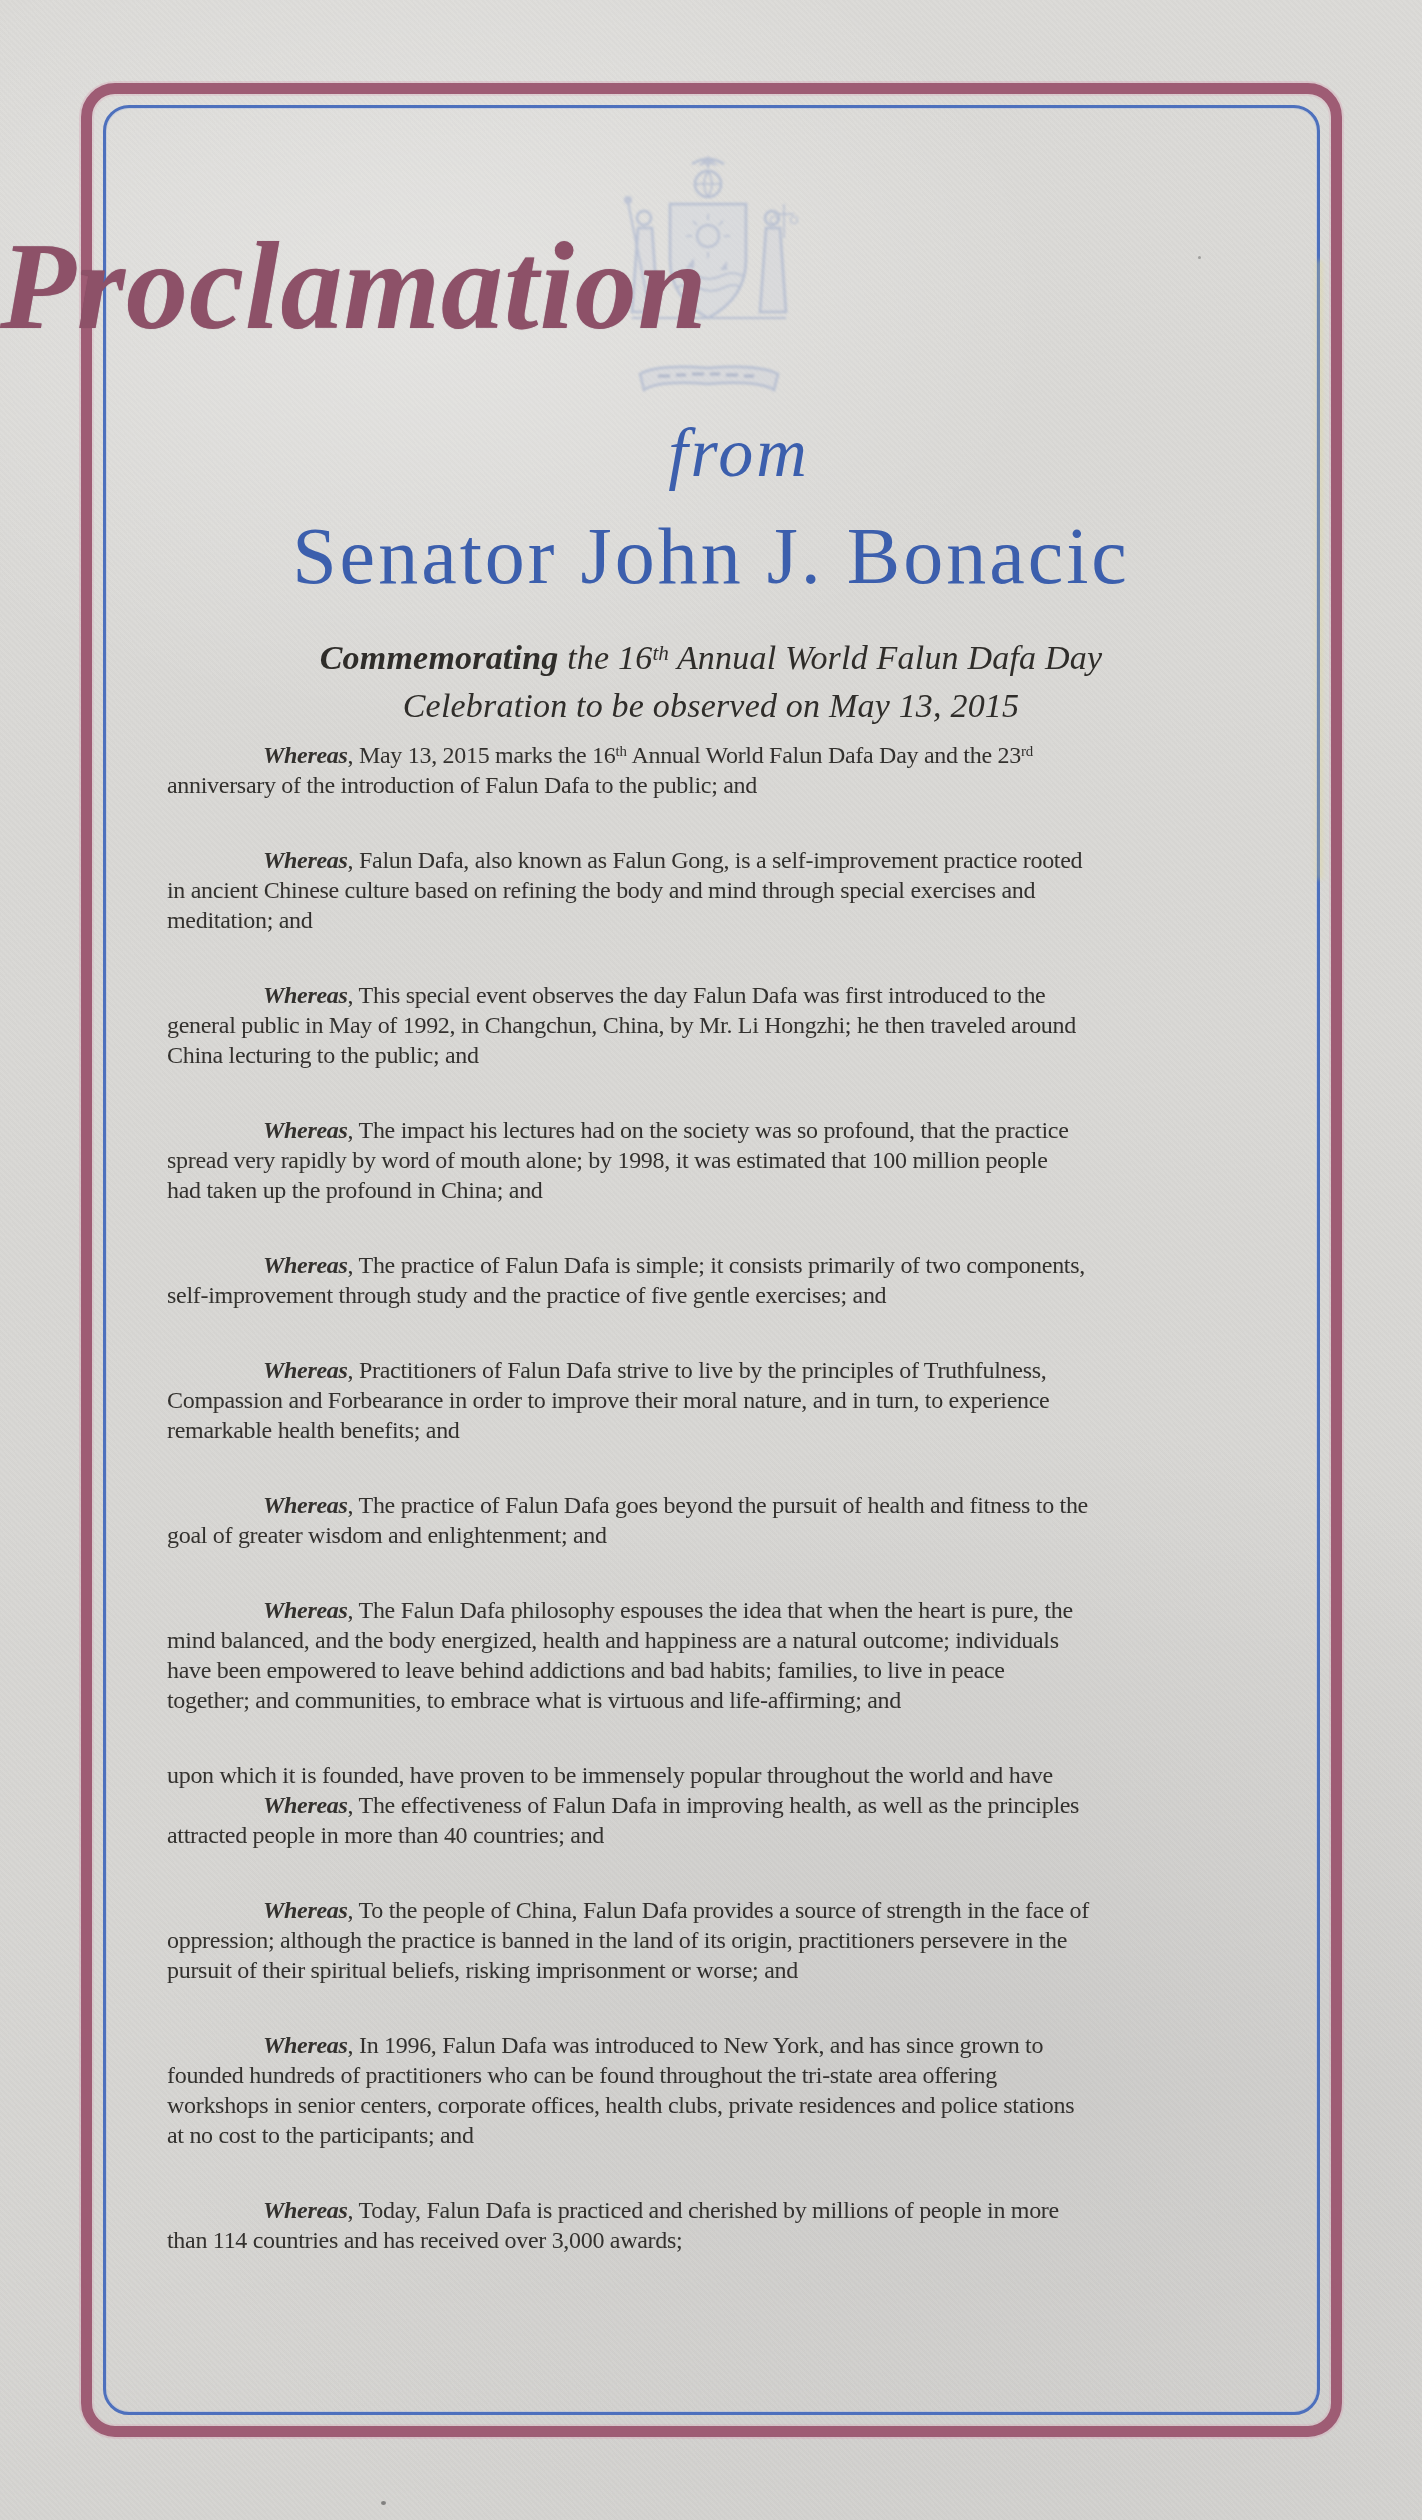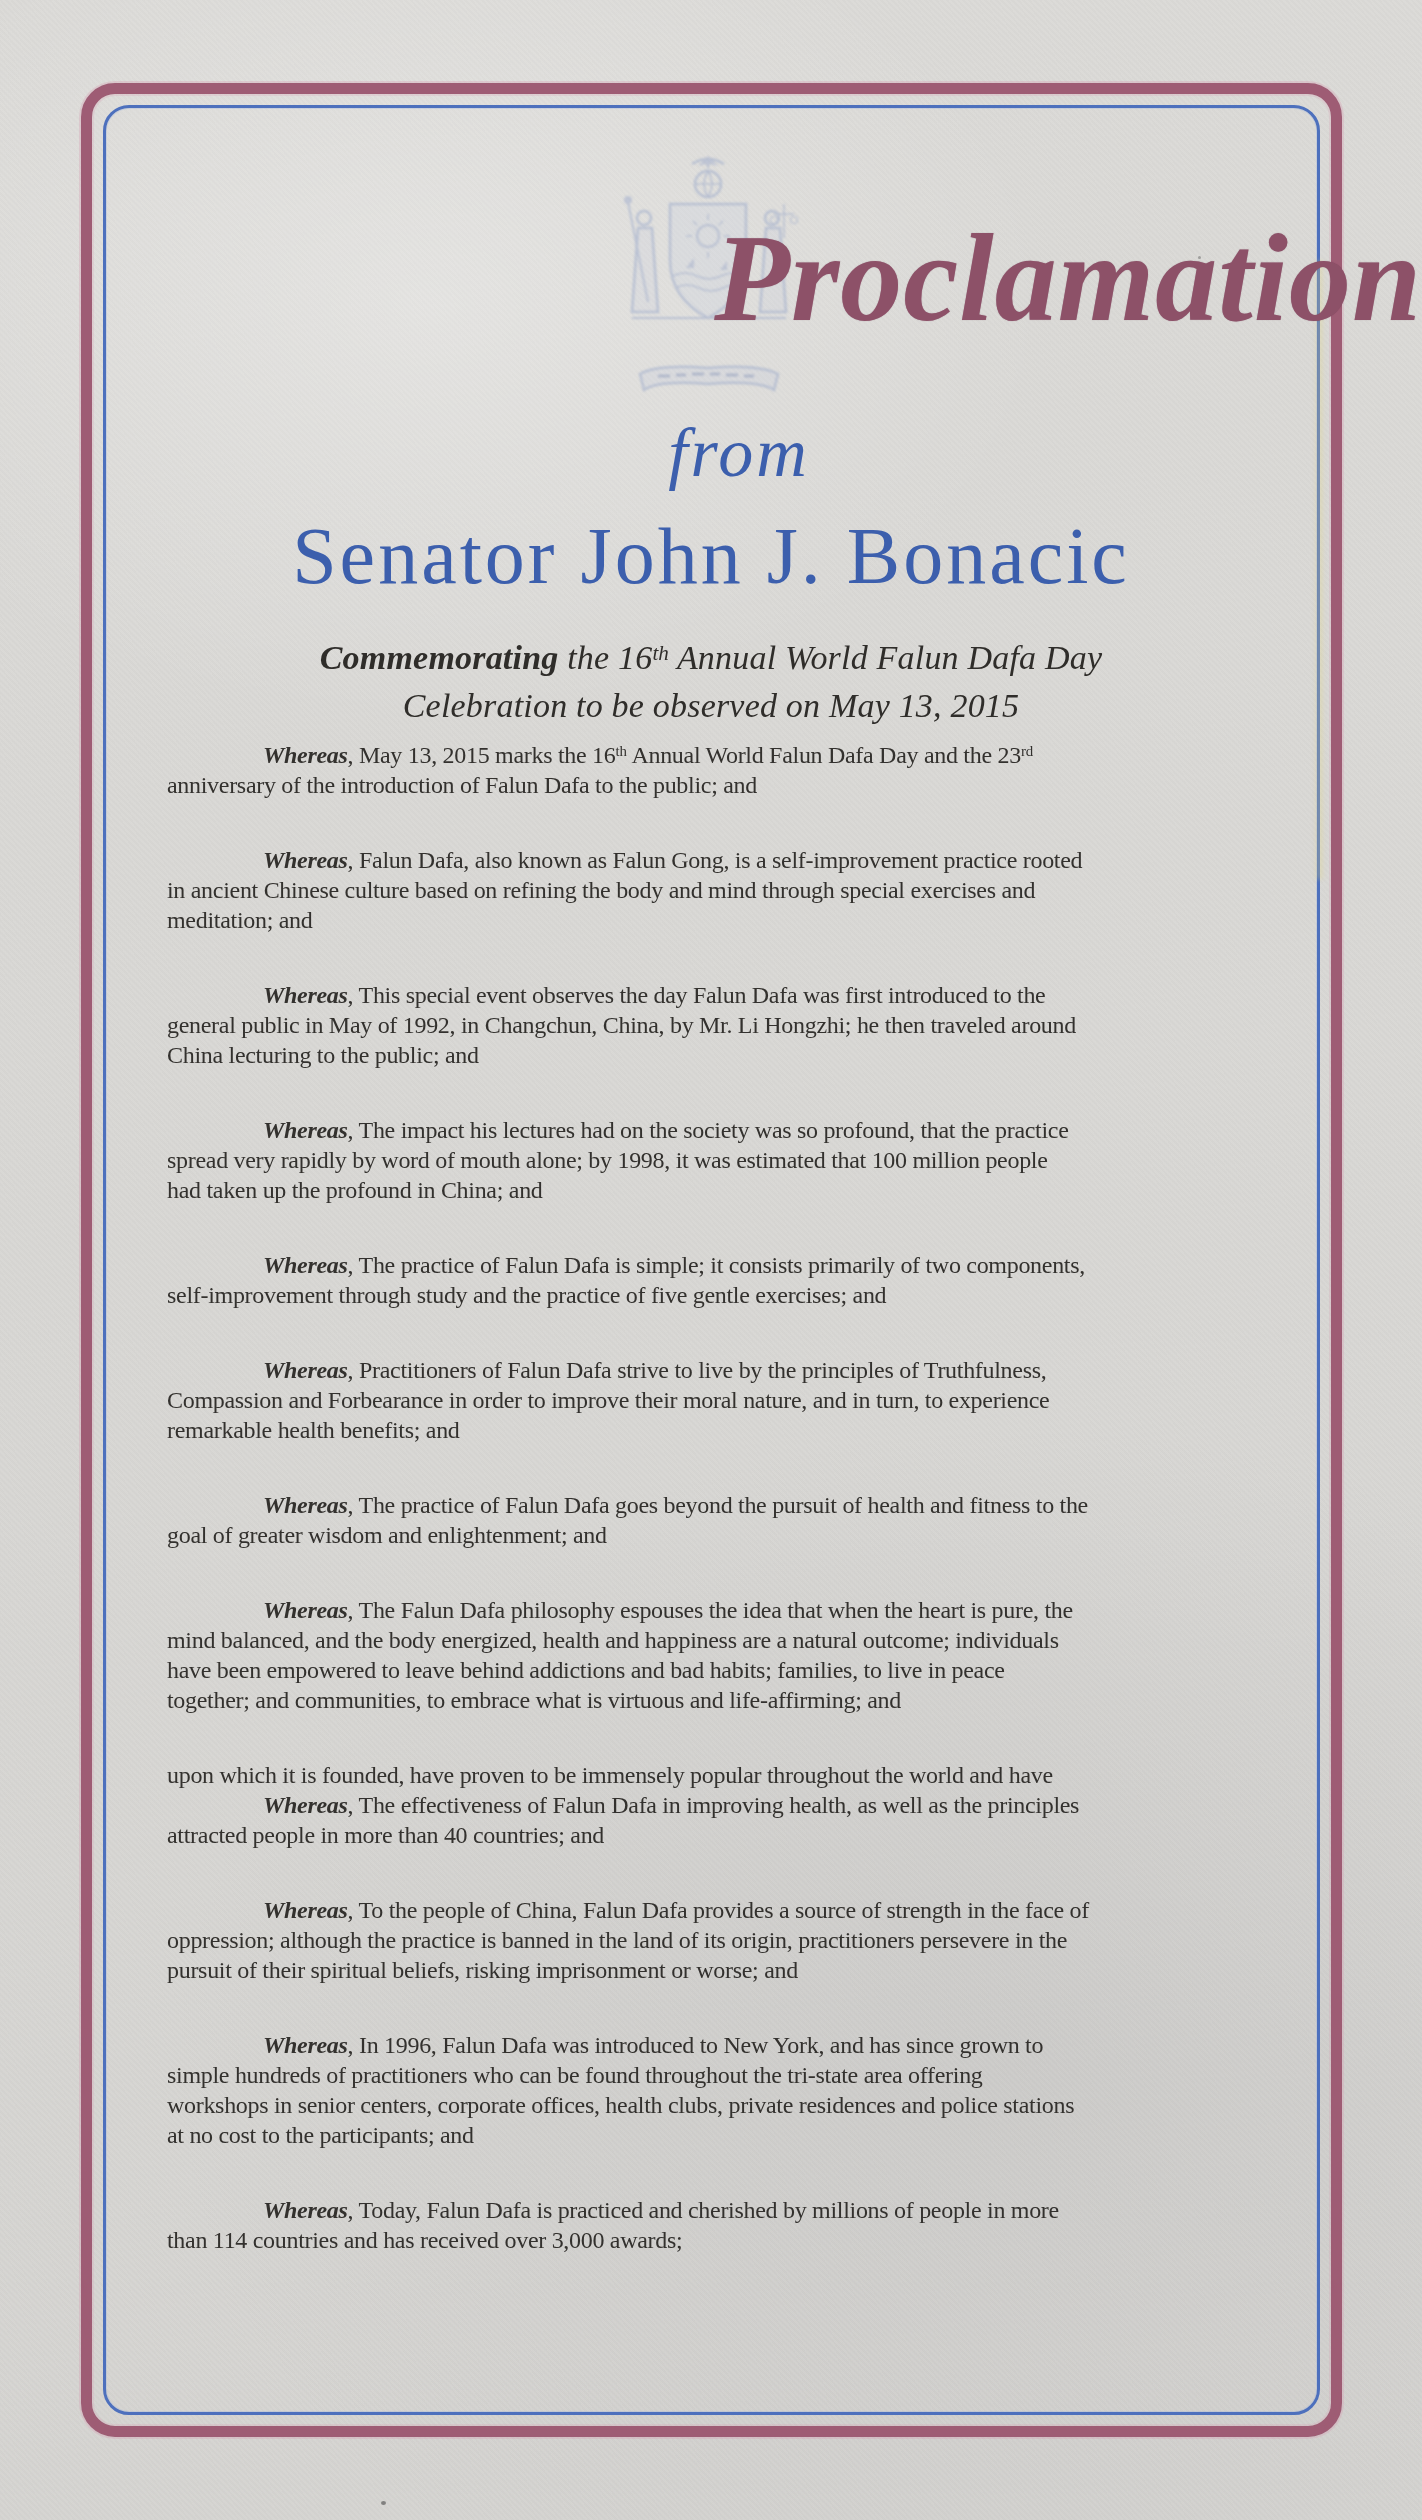--- a/index.html
+++ b/index.html
@@ -35,21 +35,21 @@
   }
   .speck1{position:absolute;left:381px;top:2501px;width:5px;height:4px;background:rgba(60,60,60,.55);border-radius:50%;}
   .speck2{position:absolute;left:1198px;top:256px;width:3px;height:3px;background:rgba(70,70,70,.4);border-radius:50%;}
 
   .watermark{
     position:absolute;left:588px;top:152px;width:240px;height:250px;
     opacity:.55;filter:blur(1.2px);
   }
 
   .page-title{
-    position:absolute;left:0;top:214px;width:100%;text-align:right;
+    position:absolute;left:0;top:222px;width:100%;text-align:left;
     font-size:124px;line-height:130px;font-weight:bold;font-style:italic;
     color:var(--title-maroon);letter-spacing:1px;
     text-shadow:0 0 1px rgba(100,45,70,.45);
   }
   .from-line{
     position:absolute;left:0;top:420px;width:100%;text-align:center;
     font-size:70px;line-height:66px;font-style:italic;color:var(--heading-blue);
     letter-spacing:3px;
     margin-left:28px;
   }
@@ -171,21 +171,21 @@
       <div class="line first"><span class="lead">Whereas</span><span>, The effectiveness of Falun Dafa in improving health, as well as the principles</span></div>
       <div class="line">attracted people in more than 40 countries; and</div>
     </div>
     <div class="para">
       <div class="line first"><span class="lead">Whereas</span><span>, To the people of China, Falun Dafa provides a source of strength in the face of</span></div>
       <div class="line">oppression; although the practice is banned in the land of its origin, practitioners persevere in the</div>
       <div class="line">pursuit of their spiritual beliefs, risking imprisonment or worse; and</div>
     </div>
     <div class="para">
       <div class="line first"><span class="lead">Whereas</span><span>, In 1996, Falun Dafa was introduced to New York, and has since grown to</span></div>
-      <div class="line">simple hundreds of practitioners who can be found throughout the tri-state area offering</div>
+      <div class="line">founded hundreds of practitioners who can be found throughout the tri-state area offering</div>
       <div class="line">workshops in senior centers, corporate offices, health clubs, private residences and police stations</div>
       <div class="line">at no cost to the participants; and</div>
     </div>
     <div class="para">
       <div class="line first"><span class="lead">Whereas</span><span>, Today, Falun Dafa is practiced and cherished by millions of people in more</span></div>
       <div class="line">than 114 countries and has received over 3,000 awards;</div>
     </div>
   </div>
 
 </body></html>

